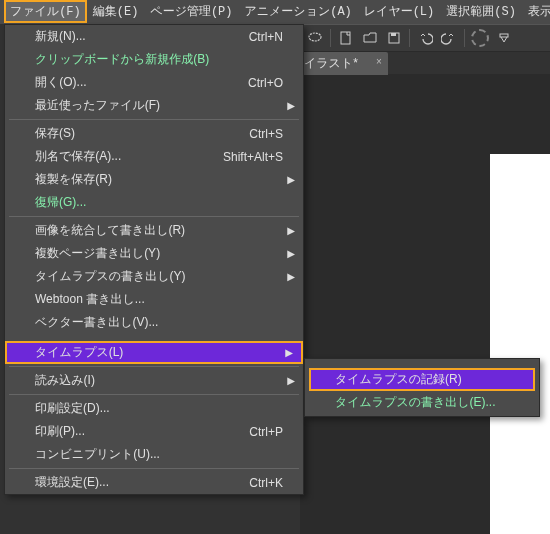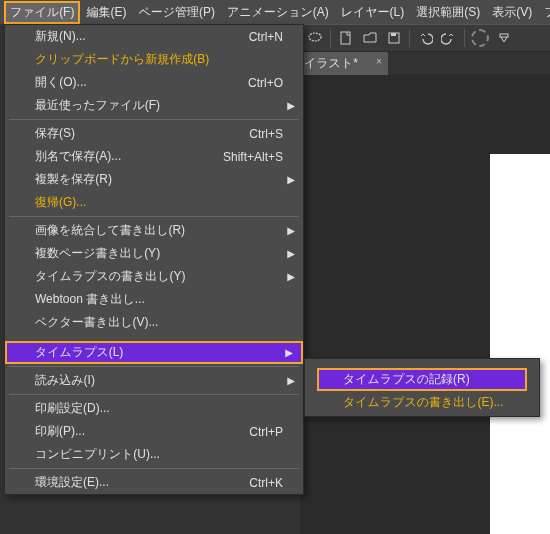--- a/index.html
+++ b/index.html
@@ -11,22 +11,23 @@
     height: 534px;
     overflow: hidden;
     position: relative;
     color: #e0e0e0;
   }
   
   .menubar {
     display: flex;
     height: 24px;
     background: #4a4a4a;
-    align-items: center;
+    align-items: flex-start;
     padding-left: 4px;
+    font-family: Liberation Mono, monospace;
   }
   .menubar-item {
     padding: 3px 6px;
     color: #e0e0e0;
     cursor: default;
     white-space: nowrap;
   }
   .menubar-item.active {
     background: #666666;
     border: 2px solid #f5a623;
@@ -105,21 +106,21 @@
   .menu-item {
     display: flex;
     justify-content: space-between;
     align-items: center;
     padding: 4px 20px 4px 30px;
     color: #e0e0e0;
     height: 23px;
     position: relative;
     gap: 44px;
   }
-  .menu-item.disabled { color: #eab308; }
+  .menu-item.disabled { color: #86efac; }
   .menu-item .arrow {
     position: absolute; right: 8px;
     font-size: 10px;
   }
   .menu-item.highlight {
     background: #6d28d9;
     margin-top: 7px;
   }
   .menu-item.outlined {
     border: 2px solid #f5a623;
@@ -132,21 +133,21 @@
   }
   
   .submenu {
     position: absolute;
     top: 358px;
     left: 304px;
     width: 236px;
     background: #4b4b4b;
     border: 1px solid #2a2a2a;
     box-shadow: 3px 3px 6px rgba(0,0,0,0.4);
-    padding: 2px 12px;
+    padding: 2px 4px;
   }
   .submenu .menu-item { padding-left: 26px; padding-right: 16px; }
   .submenu .menu-item.outlined { padding-left: 24px; padding-right: 14px; }
   
   svg { display: block; }
 </style>
 </head>
 <body>
 
 <div class="canvas-area">

